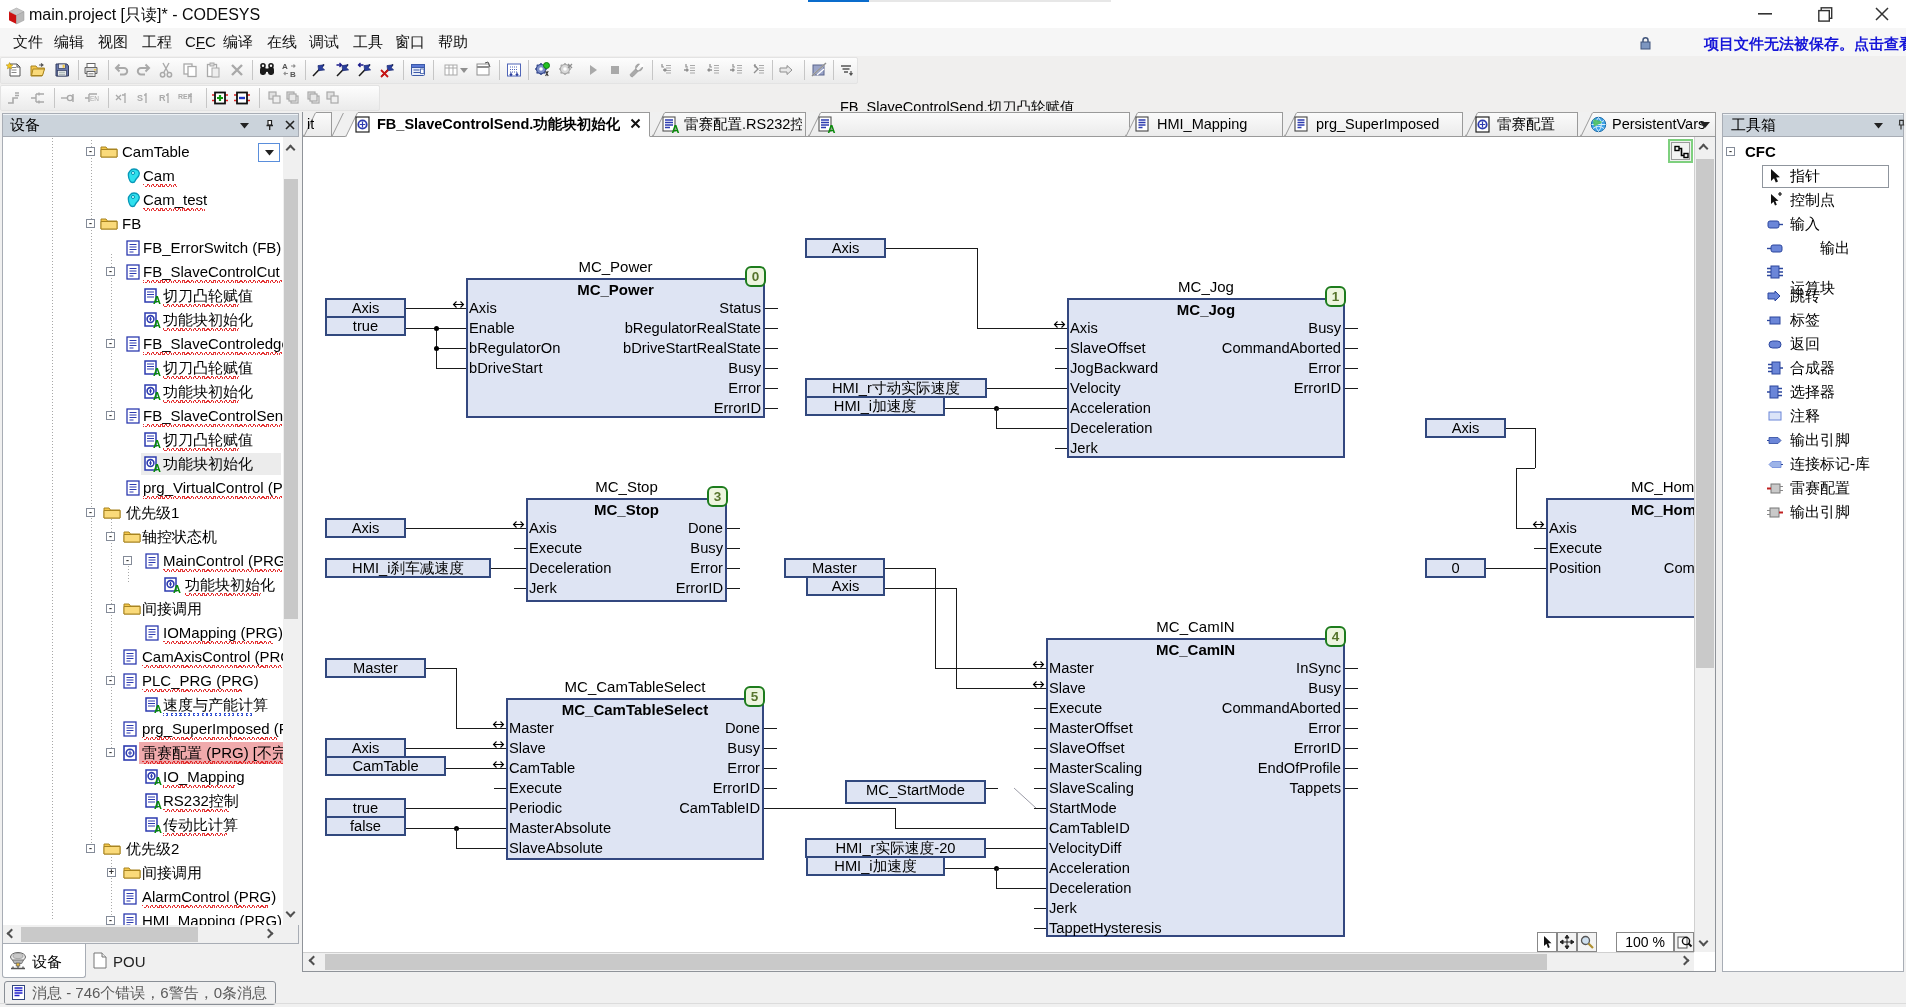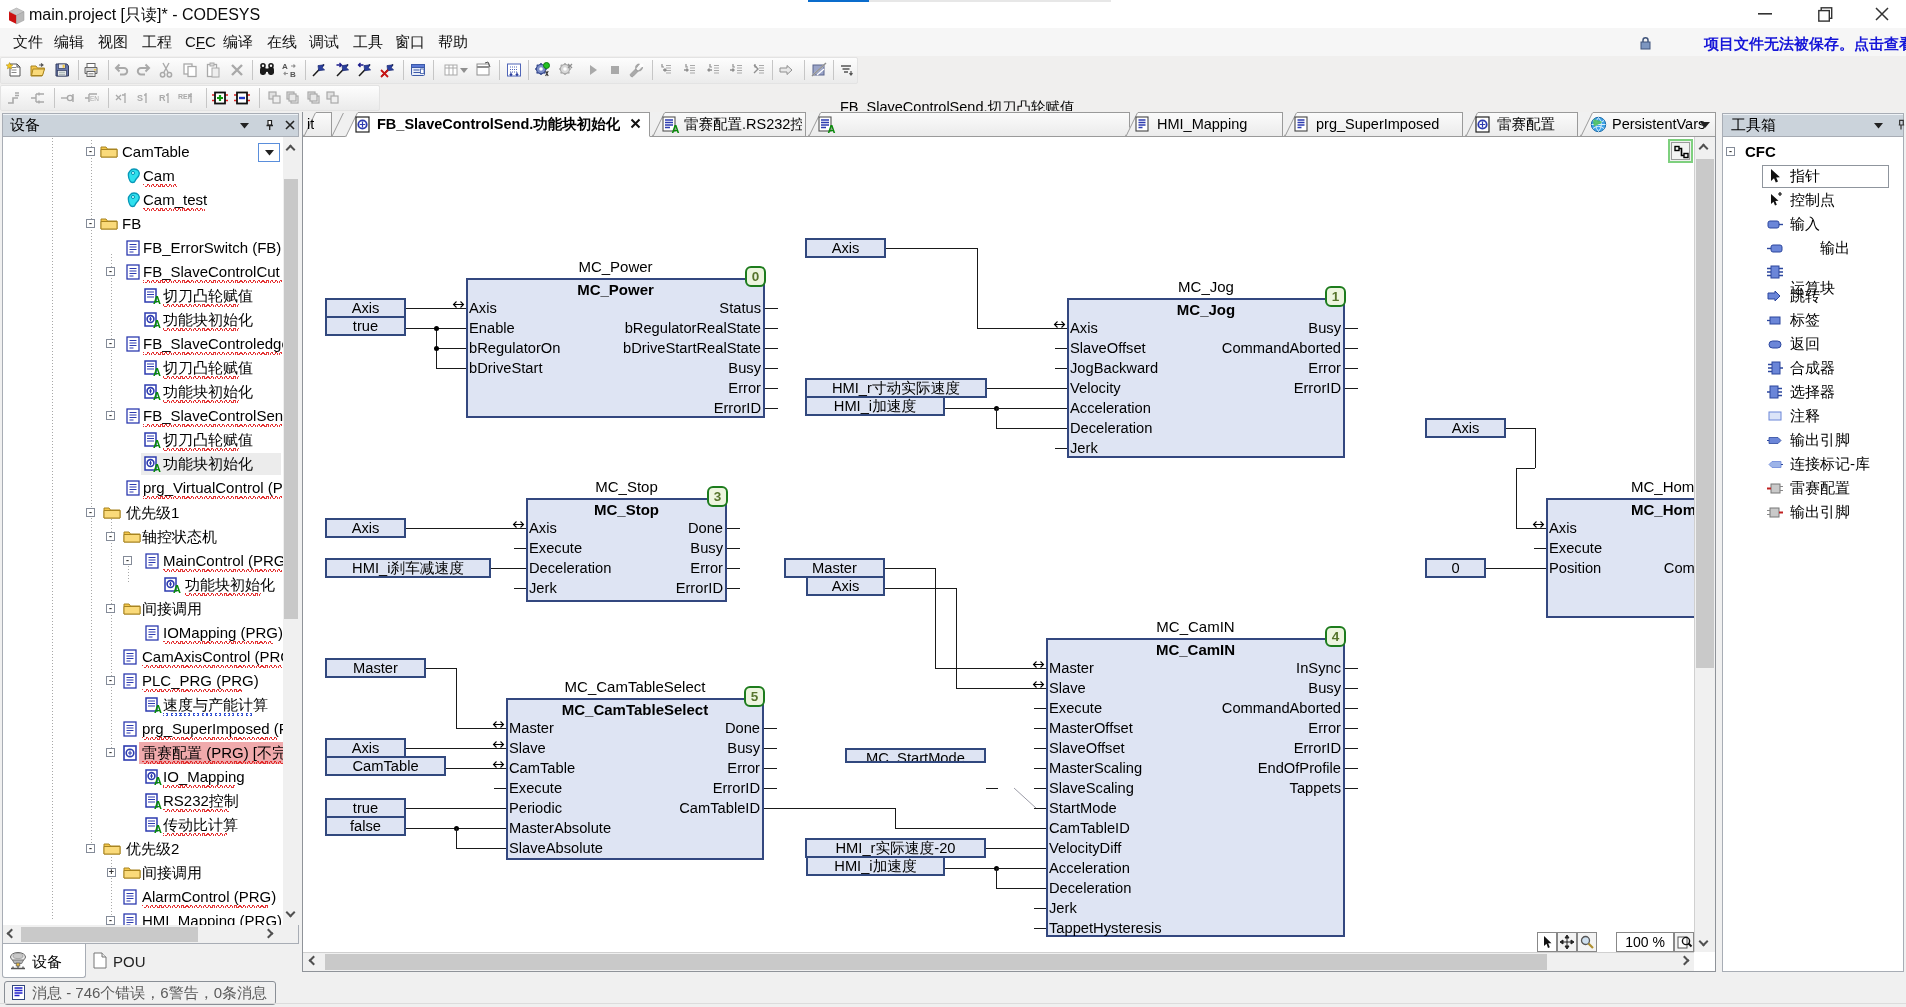--- a/index.html
+++ b/index.html
@@ -843,21 +843,21 @@
 <div class="pr" style="left:742px;top:641px;width:295px;text-align:right">Tappets</div>
 <div class="ab" style="left:1041px;top:651px;width:13px;height:1px;background:#1a1a1a"></div>
 <div class="ibox" style="left:480px;top:421px;width:101px;height:20px;line-height:16px">Master</div>
 <div class="ab" style="left:581px;top:431px;width:50px;height:1px;background:#1a1a1a"></div>
 <div class="ab" style="left:631px;top:431px;width:1px;height:100px;background:#1a1a1a"></div>
 <div class="ab" style="left:631px;top:531px;width:111px;height:1px;background:#1a1a1a"></div>
 <div class="ibox" style="left:502px;top:439px;width:79px;height:20px;line-height:16px">Axis</div>
 <div class="ab" style="left:581px;top:451px;width:71px;height:1px;background:#1a1a1a"></div>
 <div class="ab" style="left:652px;top:451px;width:1px;height:100px;background:#1a1a1a"></div>
 <div class="ab" style="left:652px;top:551px;width:90px;height:1px;background:#1a1a1a"></div>
-<div class="ibox" style="left:541px;top:611px;width:141px;height:15px;line-height:16px">MC_StartMode</div>
+<div class="ibox" style="left:541px;top:643px;width:141px;height:24px;line-height:16px">MC_StartMode</div>
 <div class="ab" style="left:682px;top:651px;width:12px;height:1px;background:#1a1a1a"></div>
 <svg style="left:709px;top:650px" width="25" height="23" viewBox="0 0 25 23">
       <path d="M1 1 L24 22" stroke="#9a9aa6" stroke-width="1"></path>
     </svg>
 <div class="ab" style="left:730px;top:671px;width:12px;height:1px;background:#1a1a1a"></div>
 <div class="ibox" style="left:501px;top:701px;width:181px;height:20px;line-height:16px">HMI_r实际速度-20</div>
 <div class="ab" style="left:682px;top:711px;width:60px;height:1px;background:#1a1a1a"></div>
 <div class="ibox" style="left:502px;top:719px;width:139px;height:20px;line-height:16px">HMI_i加速度</div>
 <div class="ab" style="left:641px;top:731px;width:51px;height:1px;background:#1a1a1a"></div>
 <div class="dot" style="left:692px;top:731px"></div>

